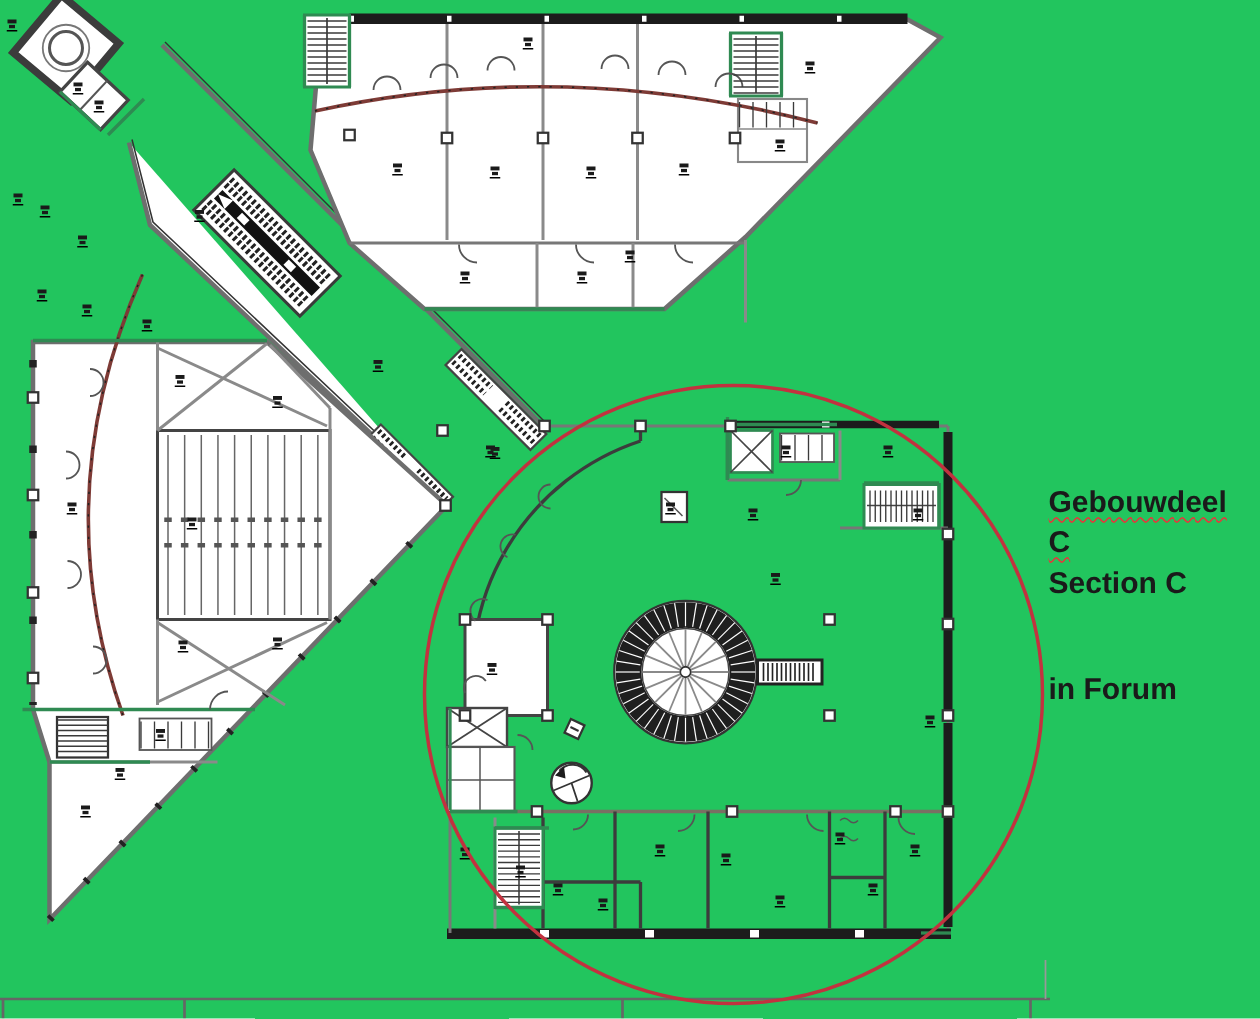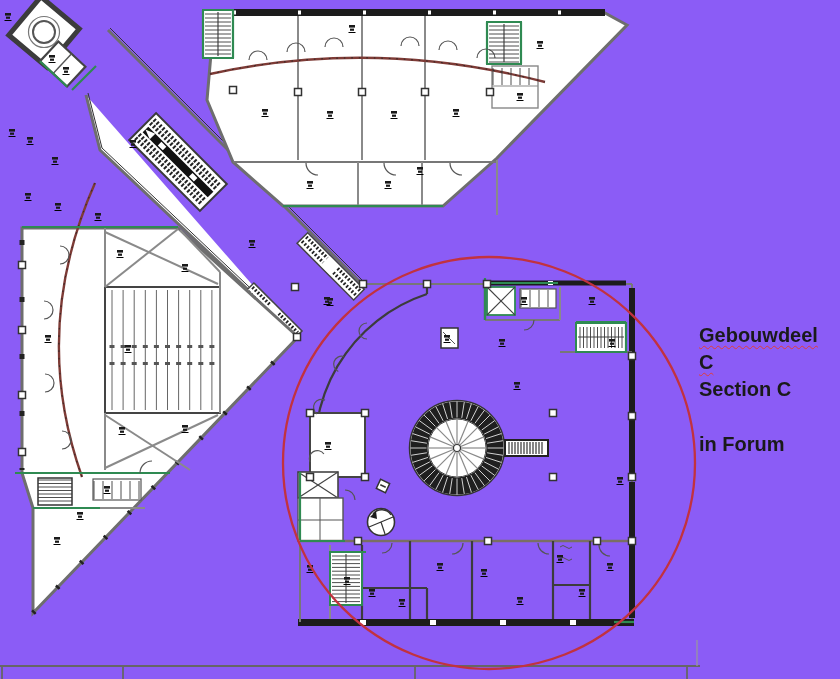--- a/index.html
+++ b/index.html
@@ -1,24 +1,24 @@
 <!DOCTYPE html>
 <html><head>
 <meta charset="utf-8">
 <style>
   html,body{margin:0;padding:0;background:#ffffff;}
-  #stage{position:relative;width:840px;height:679px;background:#8b5cf6;overflow:hidden;
+  #stage{position:relative;width:840px;height:679px;background:#22c55e;overflow:hidden;
          font-family:"Liberation Sans",sans-serif;}
   #plan{position:absolute;left:0;top:0;}
   #annotation{position:absolute;left:699px;top:322px;width:138px;color:#1a1a1a;
               font-weight:bold;font-size:20px;line-height:27px;letter-spacing:0px;}
   #annotation .nl{text-decoration:underline;text-decoration-style:wavy;
                   text-decoration-color:#e03c3c;text-decoration-thickness:1px;
                   text-underline-offset:3px;}
-  #annotation .forum{display:block;margin-top:28px;}
+  #annotation .forum{display:block;margin-top:44px;}
   .wall{stroke:#6e6e6e;stroke-width:3;fill:#ffffff;}
   .wall-thin{stroke:#777;stroke-width:2;fill:none;}
   .wall-dark{stroke:#3c3c3c;stroke-width:2.2;fill:none;}
   .inner{stroke:#8a8a8a;stroke-width:2;fill:none;}
   .facade{stroke:#7e3b36;stroke-width:2.4;fill:none;}
   .facade-dash{stroke:#222;stroke-width:1;fill:none;stroke-dasharray:1.5 6;}
   .blk{fill:#1c1c1c;}
 </style>
 </head>
 <body>

